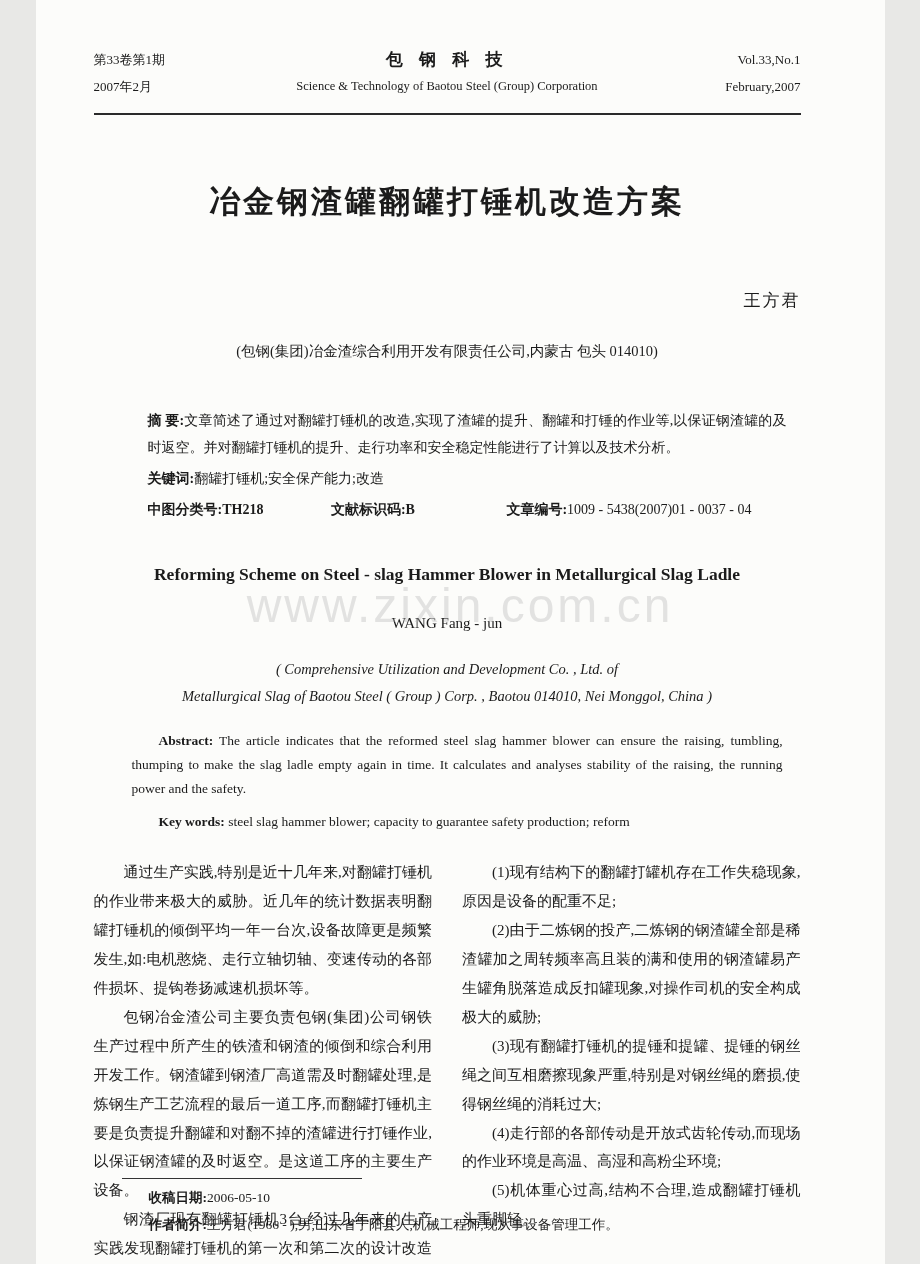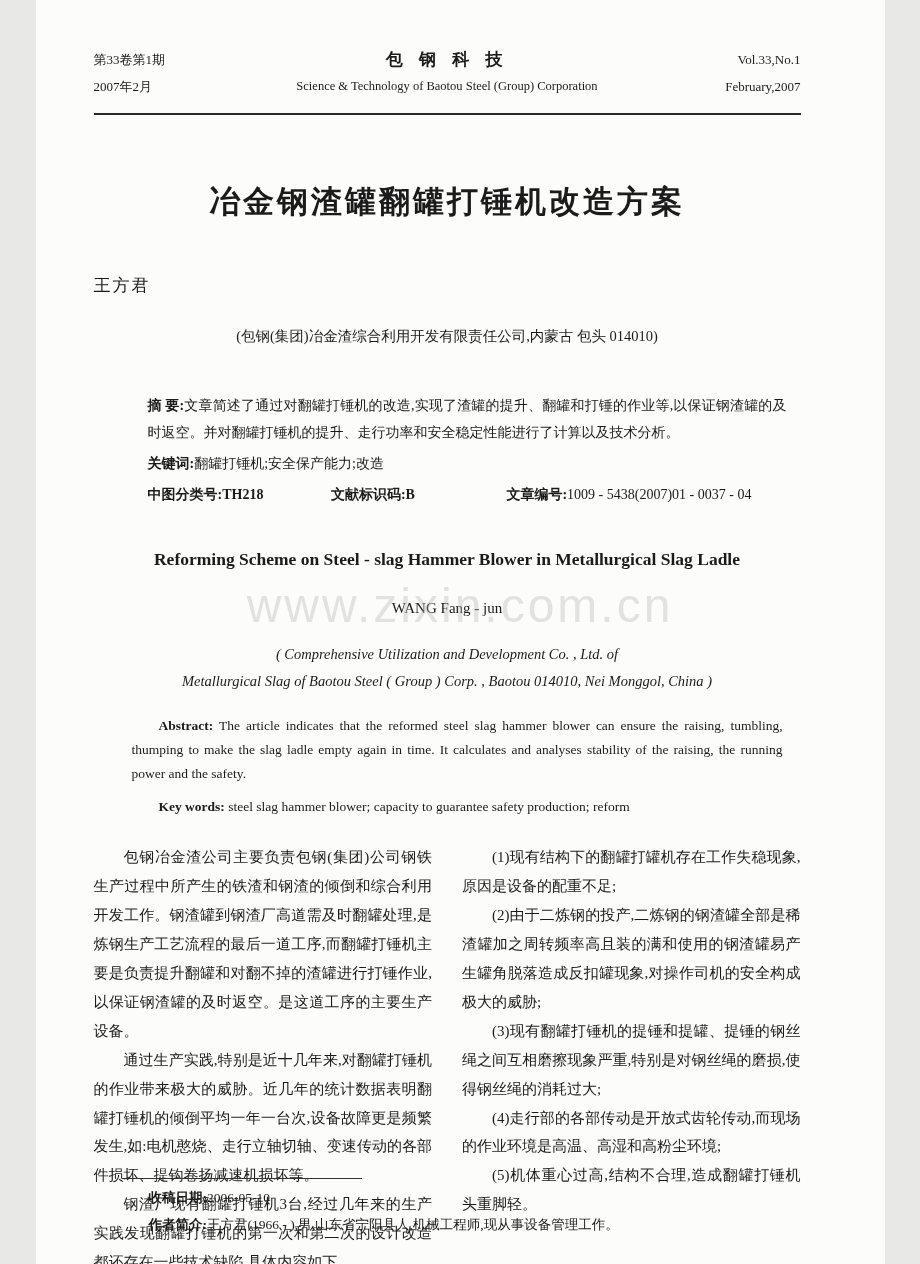--- a/index.html
+++ b/index.html
@@ -30,21 +30,21 @@
   .journal-cn { font-size: 17px; font-weight: bold; letter-spacing: 6px; line-height: 1.6; }
   .journal-en { font-size: 12.5px; margin-top: 6px; }
   
   .title {
     margin: 66px 0 0 0;
     text-align: center;
     font-size: 31px;
     font-weight: bold;
     letter-spacing: 3px;
   }
-  .author { margin-top: 51px; text-align: left; font-size: 17px; letter-spacing: 2px; }
+  .author { margin-top: 66px; text-align: right; font-size: 17px; letter-spacing: 2px; }
   .affil  { margin-top: 30px; text-align: center; font-size: 14.5px; }
   
   .abstract-cn {
     margin: 46px 14px 0 54px;
     font-size: 14px;
     line-height: 1.95;
   }
   .abstract-cn p { margin: 0 0 4px 0; text-align: justify; }
   .bold { font-weight: bold; }
   .meta-line { margin-top: 2px; }
@@ -142,22 +142,22 @@
     <div>( Comprehensive Utilization and Development Co. , Ltd. of</div>
     <div>Metallurgical Slag of Baotou Steel ( Group ) Corp. , Baotou 014010, Nei Monggol, China )</div>
   </div>
   <div class="abstract-en">
     <p><span class="bold">Abstract:</span> <span>The article indicates that the reformed steel slag hammer blower can ensure the raising, tumbling, thumping to make the slag ladle empty again in time. It calculates and analyses stability of the raising, the running power and the safety.</span></p>
     <p><span class="bold">Key words:</span> <span>steel slag hammer blower; capacity to guarantee safety production; reform</span></p>
   </div>
 
   <div class="body-cols">
     <div class="col">
+      <p>通过生产实践,特别是近十几年来,对翻罐打锤机的作业带来极大的威胁。近几年的统计数据表明翻罐打锤机的倾倒平均一年一台次,设备故障更是频繁发生,如:电机憨烧、走行立轴切轴、变速传动的各部件损坏、提钩卷扬减速机损坏等。</p>
       <p>包钢冶金渣公司主要负责包钢(集团)公司钢铁生产过程中所产生的铁渣和钢渣的倾倒和综合利用开发工作。钢渣罐到钢渣厂高道需及时翻罐处理,是炼钢生产工艺流程的最后一道工序,而翻罐打锤机主要是负责提升翻罐和对翻不掉的渣罐进行打锤作业,以保证钢渣罐的及时返空。是这道工序的主要生产设备。</p>
-      <p>通过生产实践,特别是近十几年来,对翻罐打锤机的作业带来极大的威胁。近几年的统计数据表明翻罐打锤机的倾倒平均一年一台次,设备故障更是频繁发生,如:电机憨烧、走行立轴切轴、变速传动的各部件损坏、提钩卷扬减速机损坏等。</p>
       <p>钢渣厂现有翻罐打锤机3台,经过几年来的生产实践发现翻罐打锤机的第一次和第二次的设计改造都还存在一些技术缺陷,具体内容如下。</p>
     </div>
     <div class="col">
       <p>(1)现有结构下的翻罐打罐机存在工作失稳现象,原因是设备的配重不足;</p>
       <p>(2)由于二炼钢的投产,二炼钢的钢渣罐全部是稀渣罐加之周转频率高且装的满和使用的钢渣罐易产生罐角脱落造成反扣罐现象,对操作司机的安全构成极大的威胁;</p>
       <p>(3)现有翻罐打锤机的提锤和提罐、提锤的钢丝绳之间互相磨擦现象严重,特别是对钢丝绳的磨损,使得钢丝绳的消耗过大;</p>
       <p>(4)走行部的各部传动是开放式齿轮传动,而现场的作业环境是高温、高湿和高粉尘环境;</p>
       <p>(5)机体重心过高,结构不合理,造成翻罐打锤机头重脚轻。</p>
     </div>
   </div>

